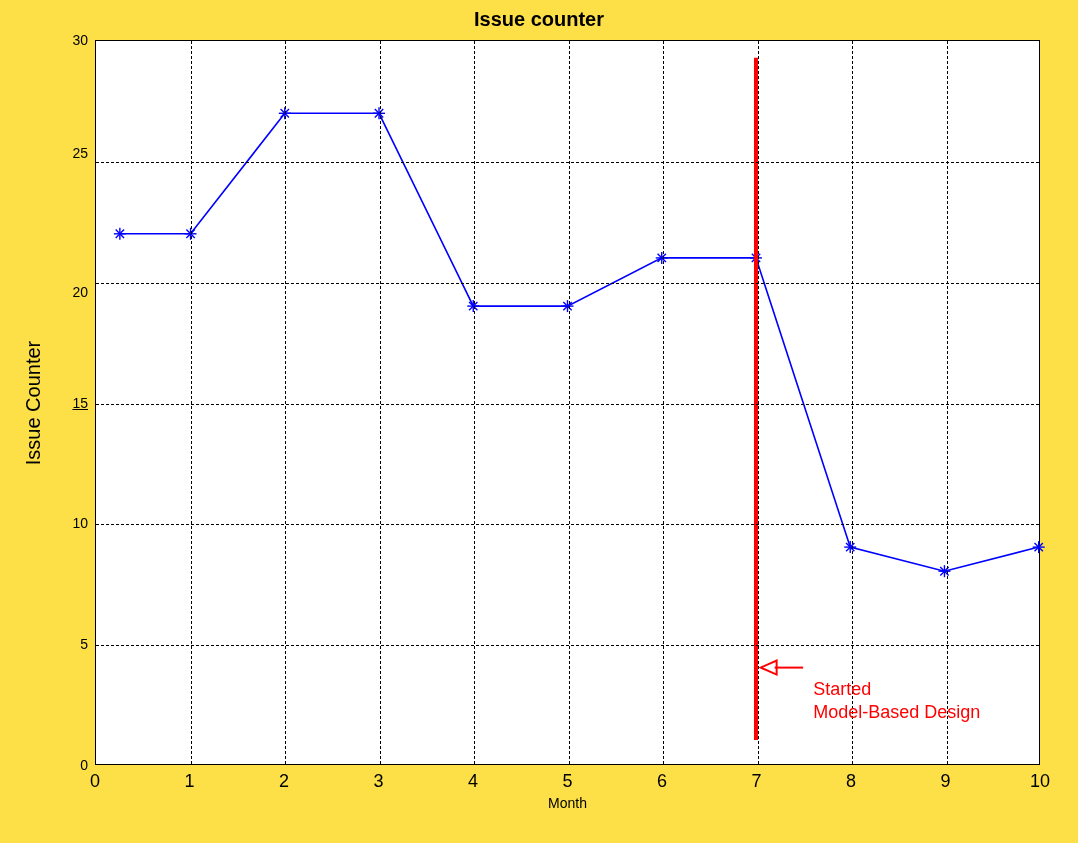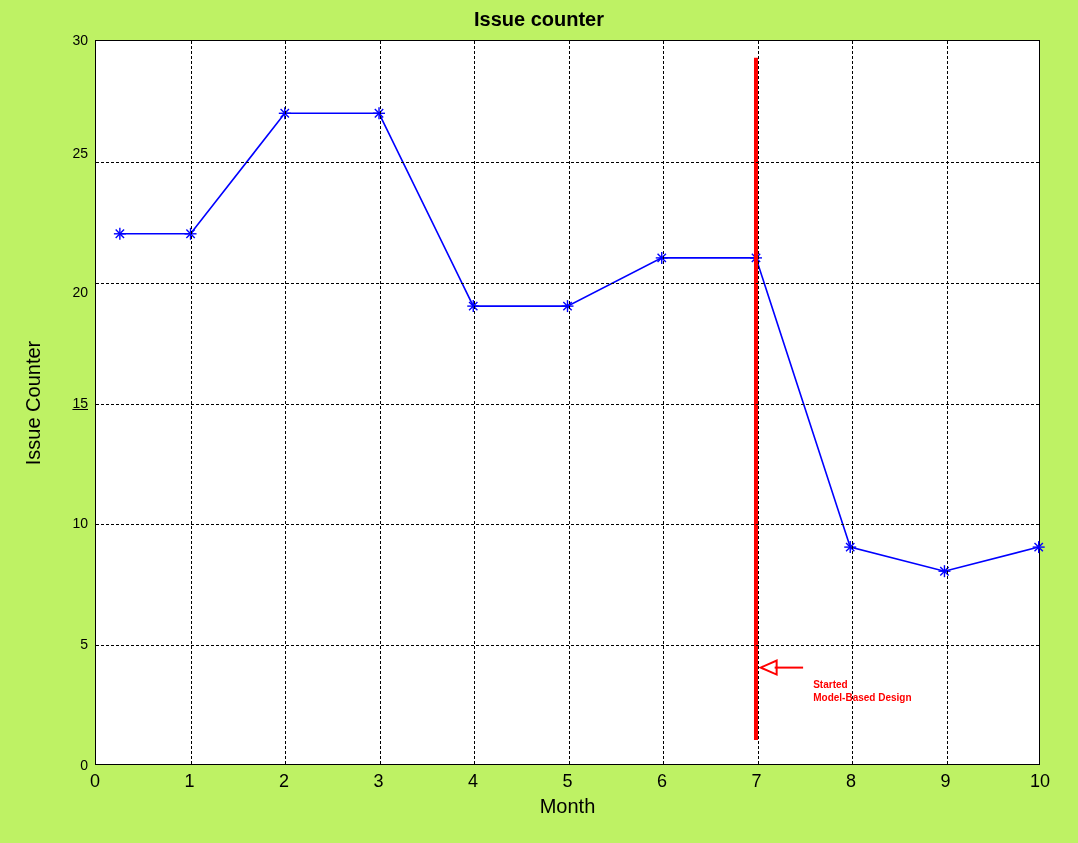--- a/index.html
+++ b/index.html
@@ -8,21 +8,21 @@
     width: 1078px;
     height: 843px;
     background: #cccccc;
     font-family: Arial, Helvetica, sans-serif;
     overflow: hidden;
   }
   .figure {
     position: relative;
     width: 1078px;
     height: 843px;
-    background: #bef264;
+    background: #fde047;
   }
   .title {
     position: absolute;
     top: 8px;
     left: 0;
     width: 100%;
     text-align: center;
     font-size: 20px;
     color: #000;
     font-weight: bold;
@@ -57,21 +57,21 @@
   }
   .tick-label-y {
     position: absolute;
     font-size: 14px;
     color: #000;
     transform: translateY(-50%);
     text-align: right;
   }
   .xlabel {
     position: absolute;
-    font-size: 20px;
+    font-size: 14px;
     color: #000;
     transform: translateX(-50%);
   }
   .ylabel {
     position: absolute;
     font-size: 20px;
     color: #000;
     transform: translate(-50%, -50%) rotate(-90deg);
     white-space: nowrap;
   }
@@ -79,22 +79,22 @@
     position: absolute;
     left: 0;
     top: 0;
     width: 100%;
     height: 100%;
     overflow: visible;
   }
   .annotation {
     position: absolute;
     color: #ff0000;
-    font-size: 10px;
-    font-weight: bold;
+    font-size: 18px;
+    font-weight: normal;
     line-height: 1.3;
   }
 </style>
 </head>
 <body>
 
 <div class="figure">
   <div class="title">Issue counter</div>
   <div class="plot-area" id="plot" style="left: 95px; top: 40px; width: 945px; height: 725px;">
     <svg class="data-layer" id="svg" viewBox="0 0 945 725">

